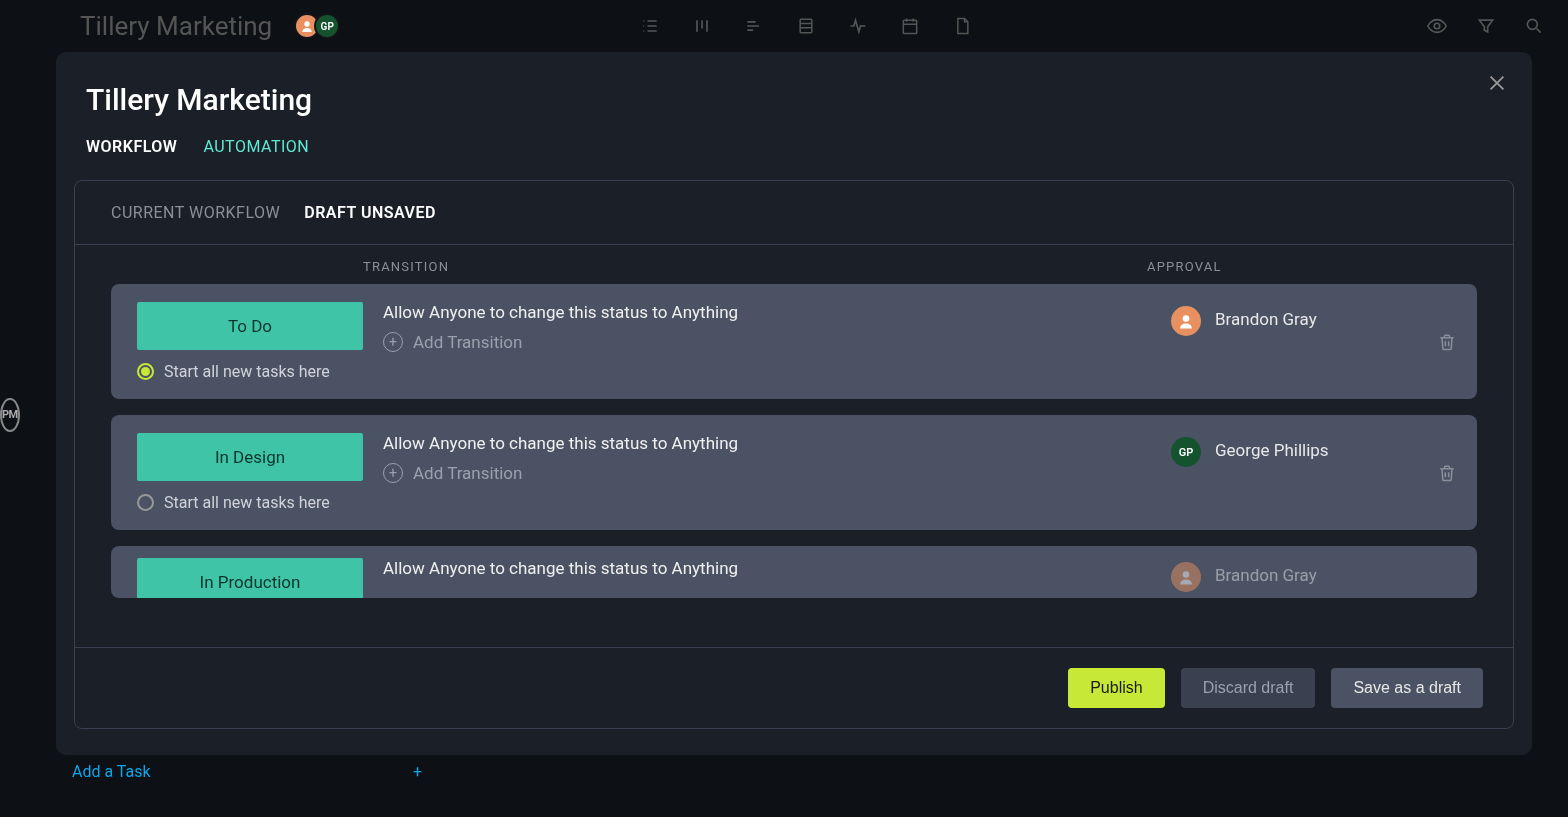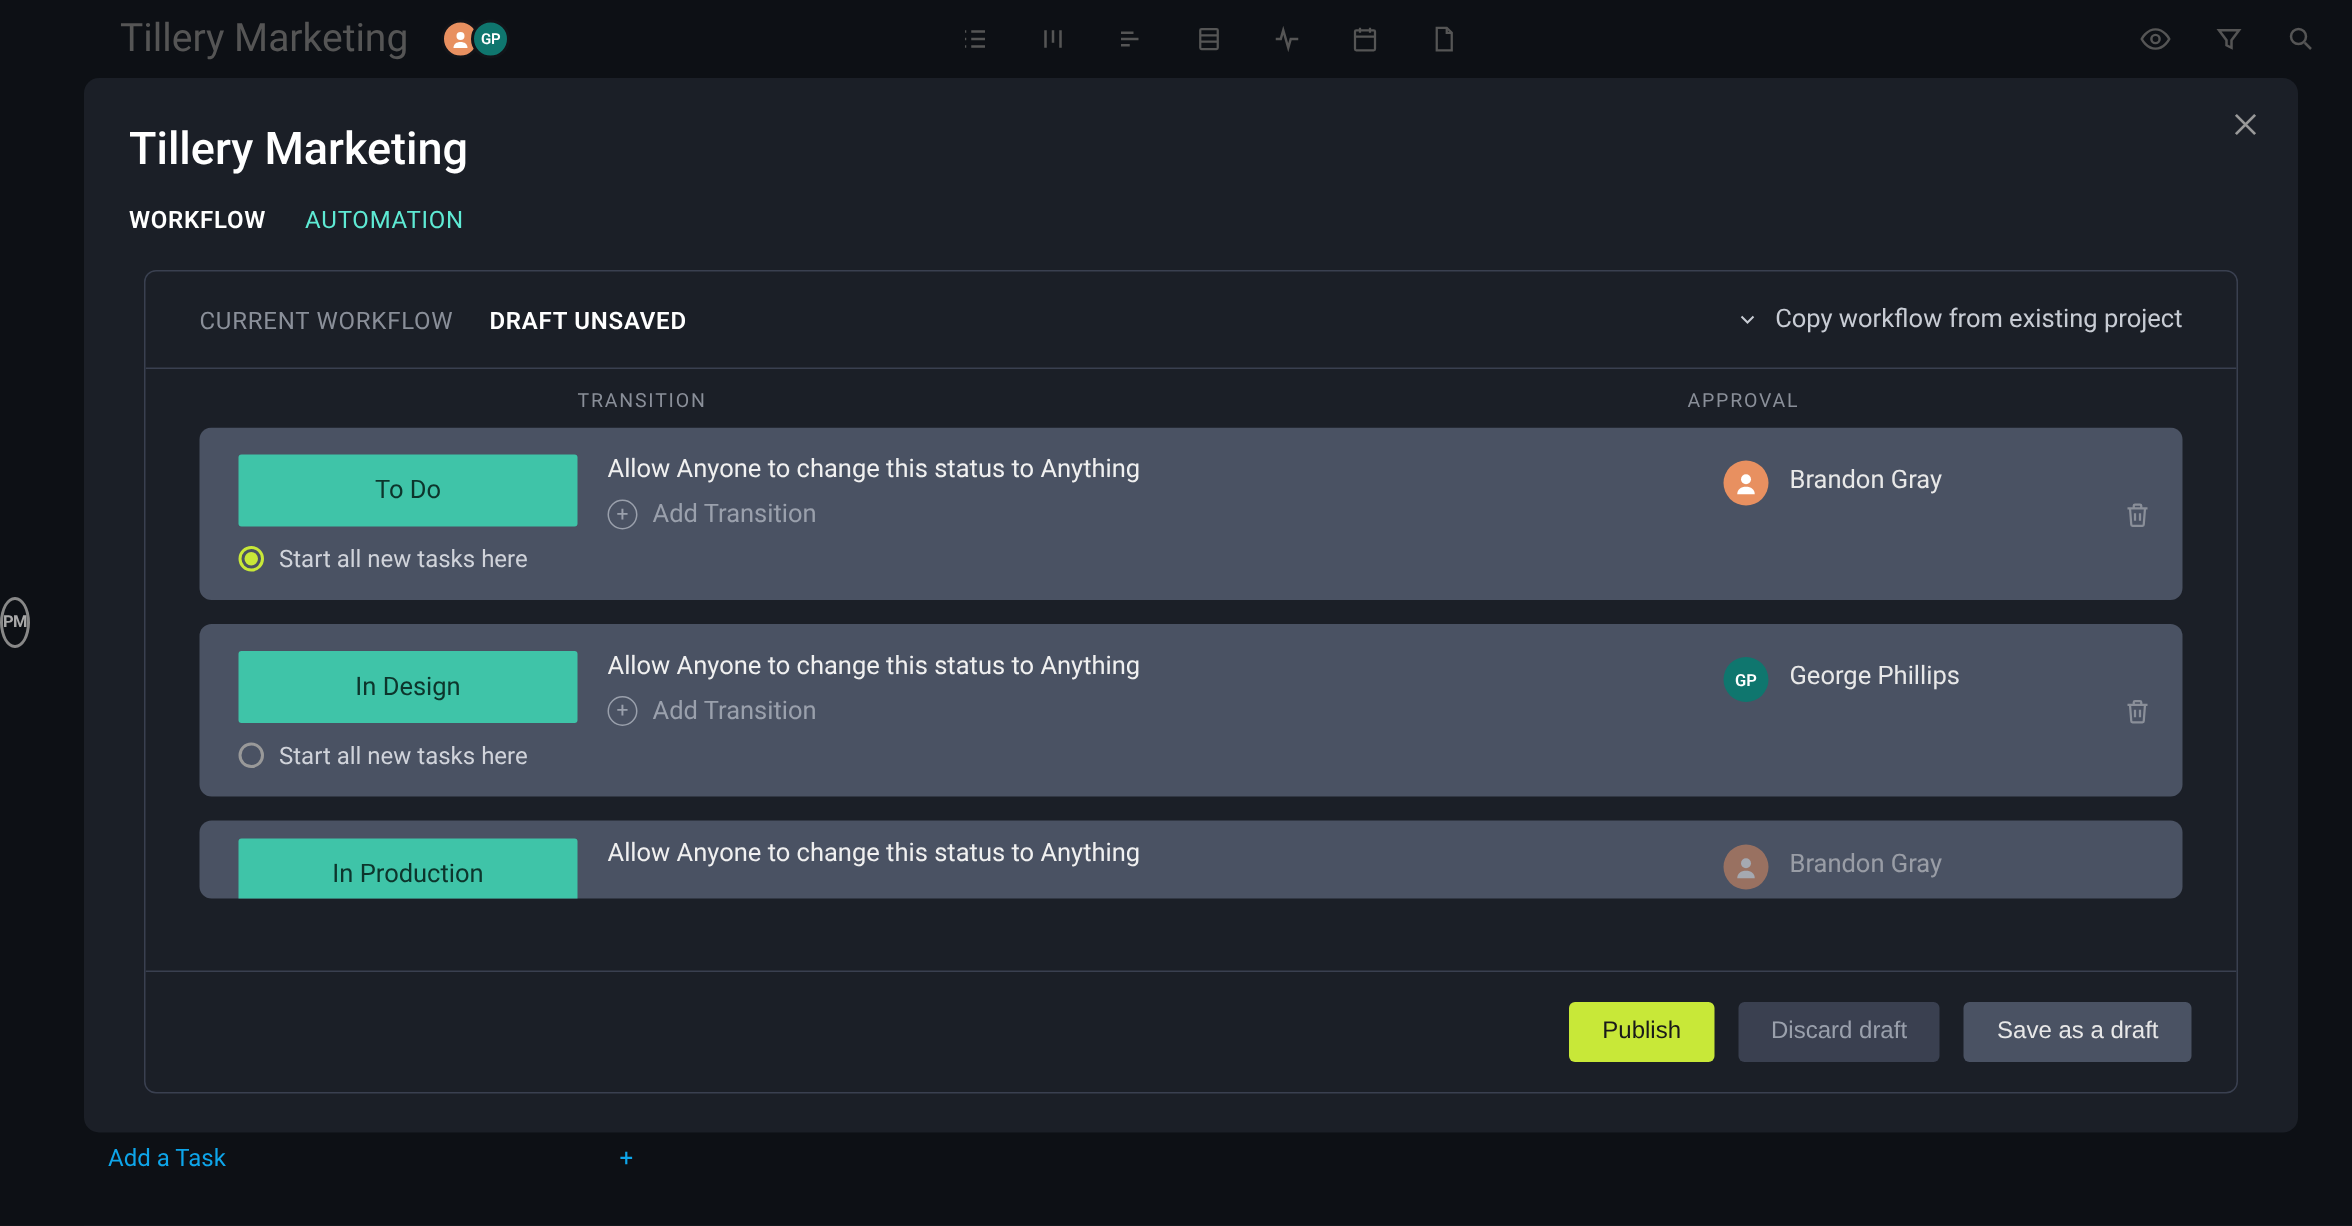--- a/index.html
+++ b/index.html
@@ -32,21 +32,21 @@
 
 .topbar {
   position: absolute; left: 56px; right: 0; top: 0; height: 52px;
   display: flex; align-items: center; padding: 0 24px;
   color: #555; gap: 20px;
 }
 .topbar-title { font-size: 26px; font-weight: 400; color: #555; }
 .topbar-avatars { display: flex; margin-left: 8px; }
 .topbar-avatars .av { width: 26px; height: 26px; border-radius: 50%; margin-left: -6px; border: 2px solid #121419; display:flex;align-items:center;justify-content:center;font-size:10px;font-weight:600;}
 .av-orange { background: #e89060; }
-.av-blue { background: #0f766e; color:#fff; }
+.av-blue { background: #14532d; color:#fff; }
 .topbar-icons { margin-left: 280px; display: flex; gap: 32px; align-items:center; }
 .topbar-icons .ti { width: 20px; height: 20px; color: #555; }
 .topbar-right { margin-left: auto; display: flex; gap: 28px; align-items: center; }
 
 .addtask-bar {
   position: absolute; left: 72px; bottom: 36px; width: 350px;
   color: #0ea5e9; font-size: 16px;
   display:flex; align-items:center; justify-content:space-between;
 }
 
@@ -60,21 +60,21 @@
 .modal-close {
   position: absolute; right: 22px; top: 20px; width: 24px; height: 24px;
   color: #999; cursor: pointer;
 }
 .modal-title { font-size: 30px; font-weight: 500; color: #fff; padding: 0 30px; }
 .modal-tabs { display: flex; gap: 26px; padding: 20px 30px 24px 30px; }
 .modal-tab { font-size: 16px; letter-spacing: 0.5px; color: #5eead4; cursor: pointer; }
 .modal-tab.active { color: #fff; font-weight: 600; }
 
 .workflow-panel {
-  margin: 0 40px; border: 1px solid #3a4050; border-radius: 8px;
+  margin: 0 18px; border: 1px solid #3a4050; border-radius: 8px;
   flex: 1; min-height: 0; display: flex; flex-direction: column;
   overflow: hidden;
 }
 .wp-header {
   display: flex; align-items: center; justify-content: space-between;
   padding: 22px 36px; border-bottom: 1px solid #3a4050;
 }
 .wp-header-left { display: flex; gap: 24px; }
 .wp-htab { font-size: 16px; color: #8a8f99; letter-spacing: 0.5px; cursor:pointer; }
 .wp-htab.active { color: #fff; font-weight: 600; }
@@ -273,26 +273,20 @@
   <div class="modal-tabs">
     <div class="modal-tab active">WORKFLOW</div>
     <div class="modal-tab">AUTOMATION</div>
   </div>
 
   <div class="workflow-panel">
     <div class="wp-header">
       <div class="wp-header-left">
         <div class="wp-htab">CURRENT WORKFLOW</div>
         <div class="wp-htab active">DRAFT UNSAVED</div>
-      </div>
-      <div class="wp-copy">
-        <svg width="16" height="16" viewBox="0 0 24 24" fill="none" stroke="currentColor" stroke-width="2">
-            <path d="M6 9l6 6 6-6"></path>
-          </svg>
-        <span>Copy workflow from existing project</span>
       </div>
     </div>
 
     <div class="wp-cols">
       <div class="wp-col-status"></div>
       <div class="wp-col-trans">TRANSITION</div>
       <div class="wp-col-appr">APPROVAL</div>
     </div>
 
     <div class="wp-body">

